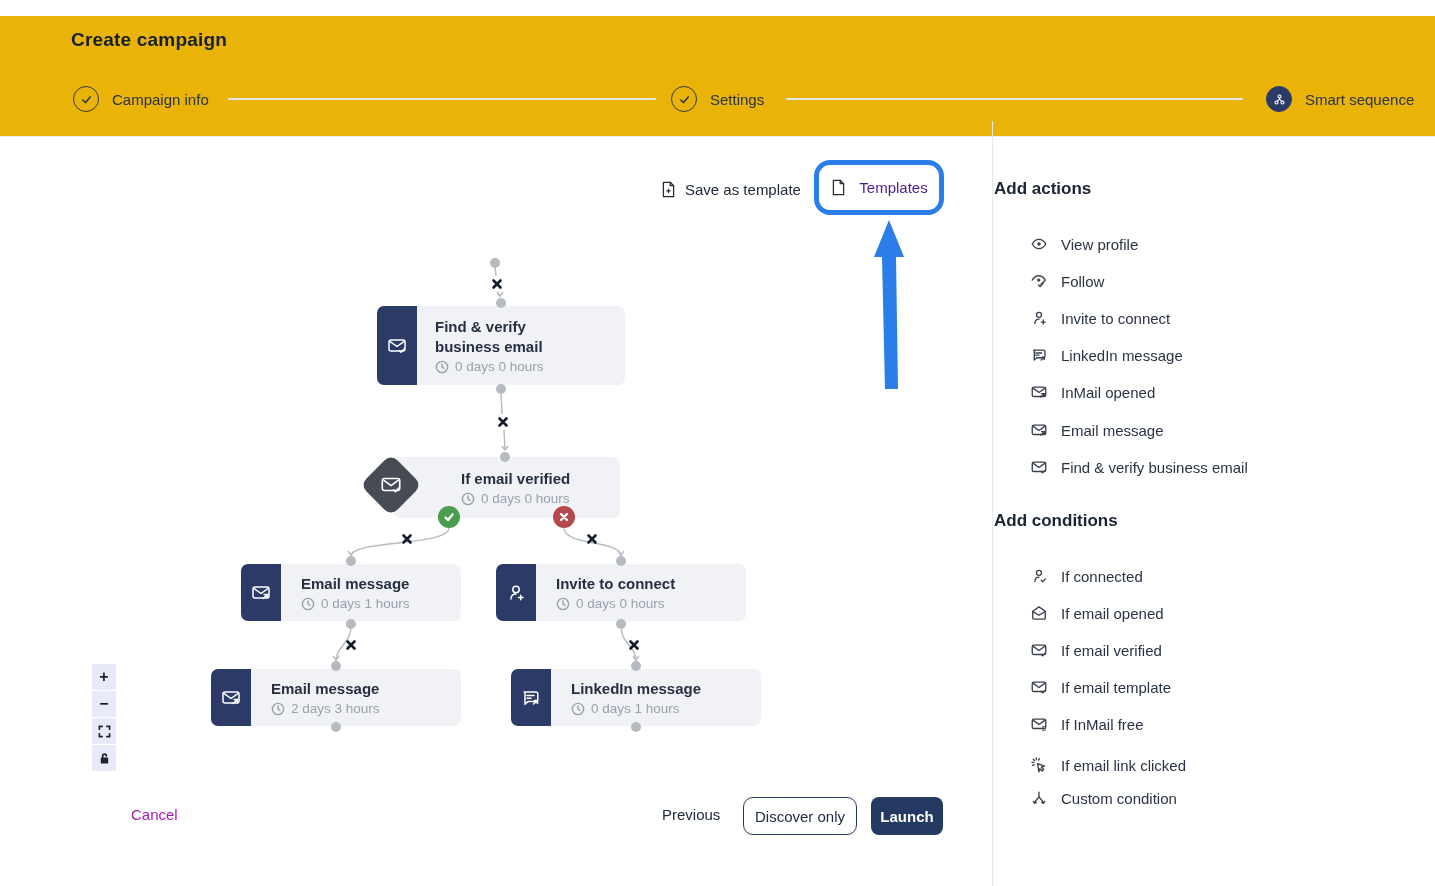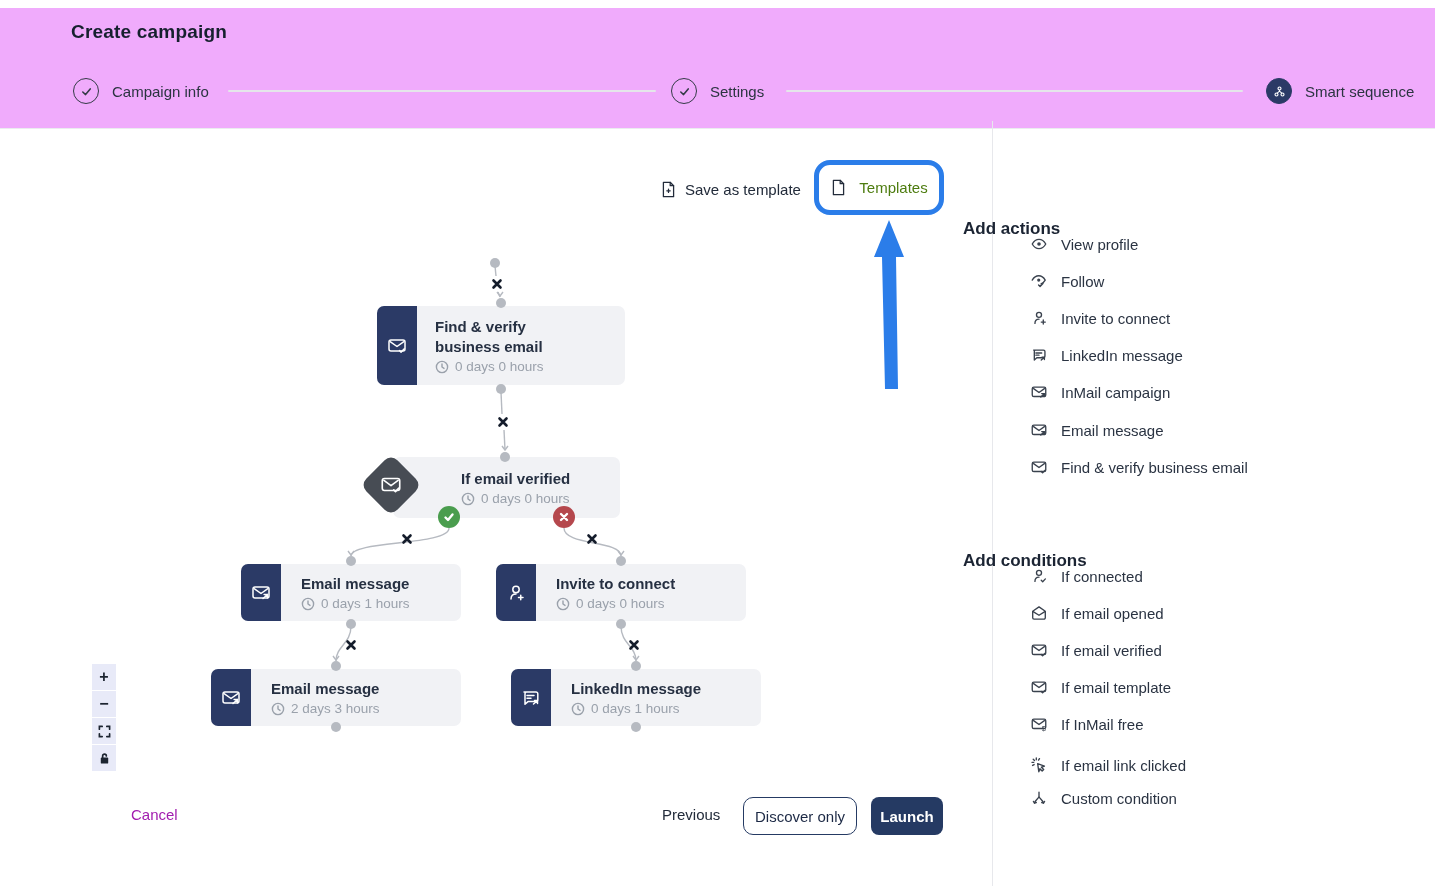--- a/index.html
+++ b/index.html
@@ -5,58 +5,58 @@
   * { margin:0; padding:0; box-sizing:border-box; }
   html,body { width:1435px; height:886px; }
   body {
     font-family: "Liberation Sans", "DejaVu Sans", sans-serif;
     background:#ffffff; color:#222b3a; overflow:hidden;
   }
   #app { position:relative; width:1435px; height:886px; background:#fff; }
 
   
   .header {
-    position:absolute; left:0; top:8px; width:1435px; height:121px;
-    background:#f0abfc; border-bottom:1px solid #ebecf0;text-decoration:underline;
+    position:absolute; left:0; top:16px; width:1435px; height:121px;
+    background:#eab308; border-bottom:1px solid #ebecf0;text-decoration:underline;
   }
   .page-title {
     position:absolute; left:71px; top:13px;
     font-size:19px; font-weight:700; color:#16202e; letter-spacing:.2px;
   }
   .step { position:absolute; display:flex; align-items:center; gap:13px; height:28px; top:69px; }
   .step-circle {
     width:26px; height:26px; border-radius:50%; border:1.6px solid #343b47;
     display:flex; align-items:center; justify-content:center; background:transparent; flex:none;
   }
   .step-circle svg { display:block; }
   .step-circle.filled { background:#2b3a66; border-color:#2b3a66; }
   .step-label { font-size:15px; color:#2b3441; }
   .step-line { position:absolute; top:82px; height:2px; background:#e5e6ea; border-radius:1px; }
 
   
   .sidebar-divider { position:absolute; left:992px; top:121px; width:1px; height:765px; background:#e7e8ec; }
-  .side-heading { position:absolute; left:963px; font-size:17px; font-weight:700; color:#1b2433;margin-top:40px; }
+  .side-heading { position:absolute; left:994px; font-size:17px; font-weight:700; color:#1b2433; }
   .side-item {
     position:absolute; left:1030px; height:26px; display:flex; align-items:center; gap:13px;
     cursor:pointer; color:#2a3342; font-size:15px; white-space:nowrap;
   }
   .side-item .ic { width:18px; height:18px; flex:none; color:#3a424e; display:flex; }
   .side-item svg { width:18px; height:18px; stroke:#3a424e; fill:none; stroke-width:1.5; stroke-linecap:round; stroke-linejoin:round; }
 
   
   .save-as-template {
     position:absolute; left:660px; top:176px; height:26px;
     display:flex; align-items:center; gap:8px; font-size:15px; color:#222b3a; cursor:pointer;
   }
   .templates-highlight {
     position:absolute; left:814px; top:160px; width:130px; height:55px;
     border:5px solid #2b7de9; border-radius:16px; background:#ffffff;
     display:flex; align-items:center; justify-content:center; gap:12px; cursor:pointer;
   }
-  .templates-highlight .t-label { font-size:15px; color:#4d7c0f; }
+  .templates-highlight .t-label { font-size:15px; color:#4c1d95; }
   .tool-ic svg { width:17px; height:19px; stroke:#222b3a; fill:none; stroke-width:1.5; stroke-linecap:round; stroke-linejoin:round; display:block; }
 
   
   .node {
     position:absolute; display:flex; align-items:stretch;
     background:#f1f2f5; border-radius:7px; cursor:pointer;
   }
   .node-icon {
     width:40px; background:#2b3a66; border-radius:7px 0 0 7px;
     display:flex; align-items:center; justify-content:center; flex:none;
@@ -441,21 +441,21 @@
     <span>LinkedIn message</span>
   </div>
   <div class="side-item" style="top:379px;">
     <span class="ic">
       <svg viewBox="0 0 20 20">
           <rect x="2.5" y="4.5" width="15" height="10.5" rx="1.8"></rect>
           <path d="M4 6.2 L10 10.5 L16 6.2"></path>
           <path d="M12 15.5 L16.2 11.8 M16.2 11.8 h-3.2 M16.2 11.8 v3.2"></path>
         </svg>
     </span>
-    <span>InMail campaign</span>
+    <span>InMail opened</span>
   </div>
   <div class="side-item" style="top:417px;">
     <span class="ic">
       <svg viewBox="0 0 20 20">
           <rect x="2.5" y="4.5" width="15" height="10.5" rx="1.8"></rect>
           <path d="M4 6.2 L10 10.5 L16 6.2"></path>
           <path d="M12 15.5 L16.2 11.8 M16.2 11.8 h-3.2 M16.2 11.8 v3.2"></path>
         </svg>
     </span>
     <span>Email message</span>

